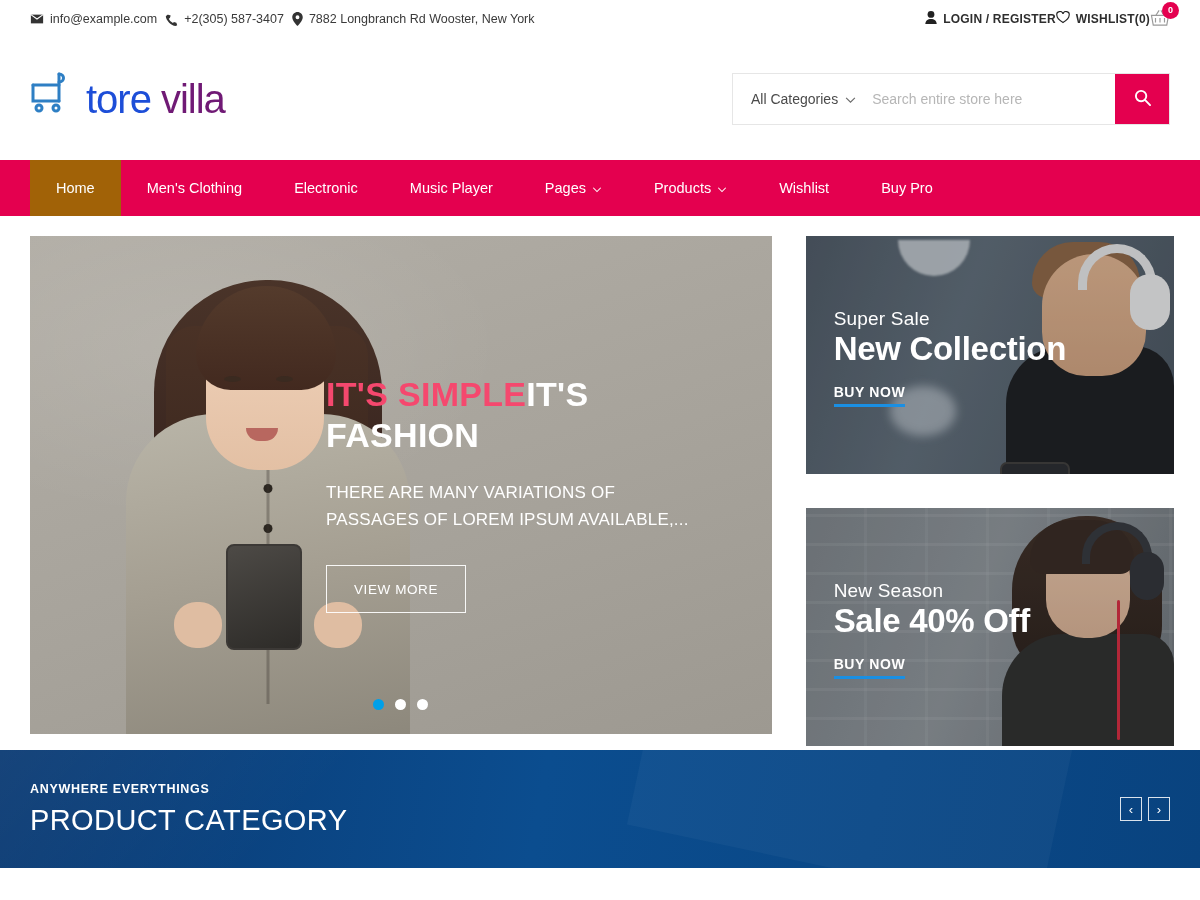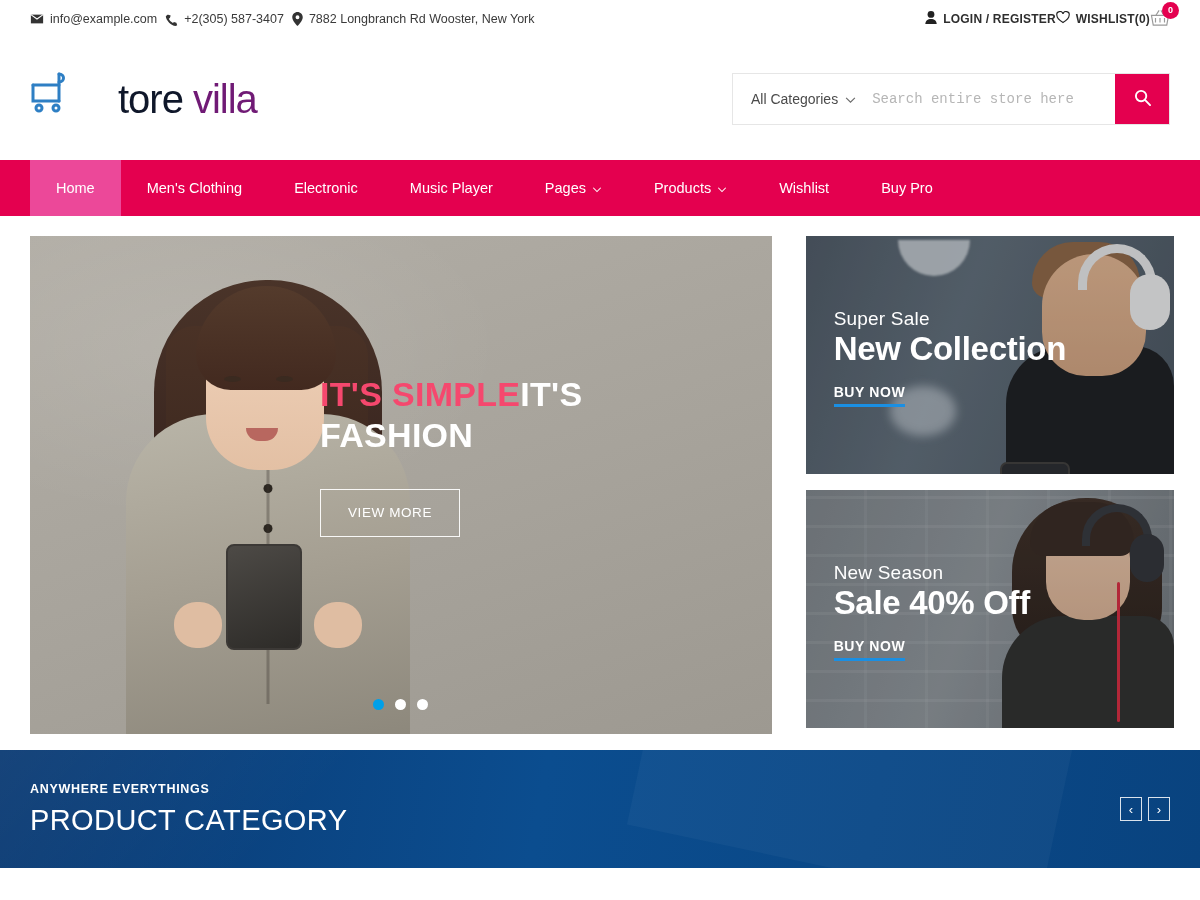--- a/index.html
+++ b/index.html
@@ -43,22 +43,22 @@
   
   .header {
     height: 122px;
     display: flex; align-items: center; justify-content: space-between;
     padding: 0 30px;
     background: #fff;
   }
   .logo { display: flex; align-items: center; gap: 10px; user-select: none; }
   .logo-cart { display: block; }
   .logo-store {
-    font-size: 40px; color: #0f172a; letter-spacing: -1px;
-    font-weight: 400; line-height: 1; margin-left: 32px;
+    font-size: 40px; color: #1d4ed8; letter-spacing: -1px;
+    font-weight: 400; line-height: 1;
   }
   .logo-villa {
     font-size: 40px; color: #701a75; letter-spacing: -1px;
     font-weight: 400; line-height: 1;
   }
 
   .searchbar {
     display: flex; align-items: stretch;
     width: 438px; height: 52px;
     border: 1px solid #e6e6e6;
@@ -67,21 +67,21 @@
   .cat-select {
     display: flex; align-items: center; gap: 7px;
     padding: 0 16px 0 18px;
     font-size: 14px; color: #4a4a4a;
     border: none; background: transparent; cursor: pointer;
     white-space: nowrap;
   }
   .search-input {
     flex: 1; border: none; outline: none;
     font-size: 14px; color: #3b3b3b;
-    font-family: Liberation Mono, monospace;
+    font-family: Liberation Sans, sans-serif;
     background: transparent;
   }
   .search-input::placeholder { color: #b6b6b6; }
   .search-btn {
     width: 54px; background: #e4004f; border: none;
     display: flex; align-items: center; justify-content: center;
     cursor: pointer;
   }
 
   
@@ -90,21 +90,21 @@
     background: #e4004f;
     display: flex; align-items: stretch;
     padding-left: 30px;
   }
   .nav-item {
     display: flex; align-items: center; gap: 6px;
     padding: 0 26px;
     color: #ffffff; font-size: 14.5px;
     cursor: pointer; white-space: nowrap;
   }
-  .nav-item.active { background: #ec4899; }
+  .nav-item.active { background: #a16207; }
 
   
   .main {
     padding: 20px 26px 0 30px;
     display: flex; gap: 34px;
     height: 534px;
   }
 
   
   .hero {
@@ -181,21 +181,21 @@
   }
   .hand-l { left: 56px; } .hand-r { left: 196px; }
   .phone {
     position: absolute; left: 108px; bottom: 84px;
     width: 76px; height: 106px; border-radius: 8px;
     background: linear-gradient(160deg, #4d4a46 0%, #2d2b28 100%);
     border: 2px solid #3c3936;
   }
 
   .hero-content {
-    position: absolute; left: 290px; top: 138px; width: 400px;
+    position: absolute; left: 296px; top: 138px; width: 400px;
   }
   .hero-title {
     font-size: 34px; font-weight: 700; line-height: 1.22;
     color: #ffffff; letter-spacing: .3px;
   }
   .hero-title .accent { color: #f5486e; }
   .hero-sub {
     margin-top: 22px;
     font-size: 17px; line-height: 1.6; color: #ffffff;
     letter-spacing: .2px; max-width: 380px;
@@ -213,21 +213,21 @@
     position: absolute; left: 0; right: 0; bottom: 24px;
     display: flex; justify-content: center; gap: 11px;
   }
   .dot {
     width: 11px; height: 11px; border-radius: 50%;
     background: #ffffff; cursor: pointer;
   }
   .dot.active { background: #00a0e9; }
 
   
-  .promos { display: flex; flex-direction: column; gap: 16px; width: 370px; }
+  .promos { display: flex; flex-direction: column; gap: 34px; width: 370px; }
   .promo {
     position: relative; height: 238px; overflow: hidden; cursor: pointer;
   }
   .promo-a { background: linear-gradient(110deg,#4b5662 0%, #5d6a76 40%, #46515c 100%); }
   .promo-b { background: linear-gradient(110deg,#7d8388 0%, #8d9398 45%, #6d7378 100%); }
   .promo .overlay { position: absolute; inset: 0; background: rgba(40,45,52,.22); }
   
   .lampA {
     position: absolute; top: 4px; left: 92px; width: 72px; height: 36px;
     background: #cdd3d8; border-radius: 0 0 36px 36px; filter: blur(1px); opacity:.85;
@@ -509,20 +509,21 @@
       <div class="mouth"></div>
       <div class="hand-l"></div>
       <div class="hand-r"></div>
       <div class="phone"></div>
     </div>
 
     <div class="hero-content">
       <div class="hero-title">
         <span class="accent">IT'S SIMPLE</span><span>IT'S FASHION</span>
       </div>
+      <div class="hero-sub">THERE ARE MANY VARIATIONS OF PASSAGES OF LOREM IPSUM AVAILABLE,...</div>
       <button class="hero-btn">VIEW MORE</button>
     </div>
 
     <div class="hero-dots">
       <span class="dot active"></span>
       <span class="dot"></span>
       <span class="dot"></span>
     </div>
   </div>
 

